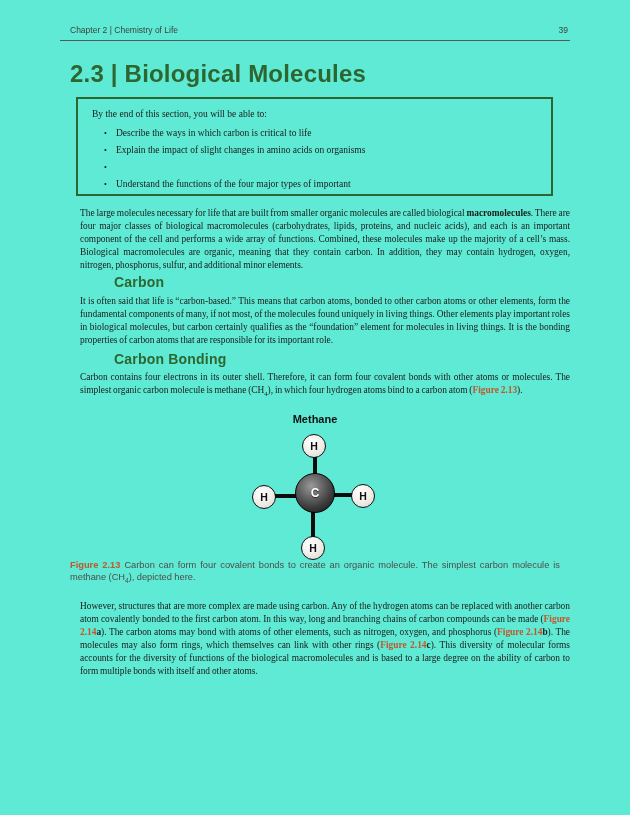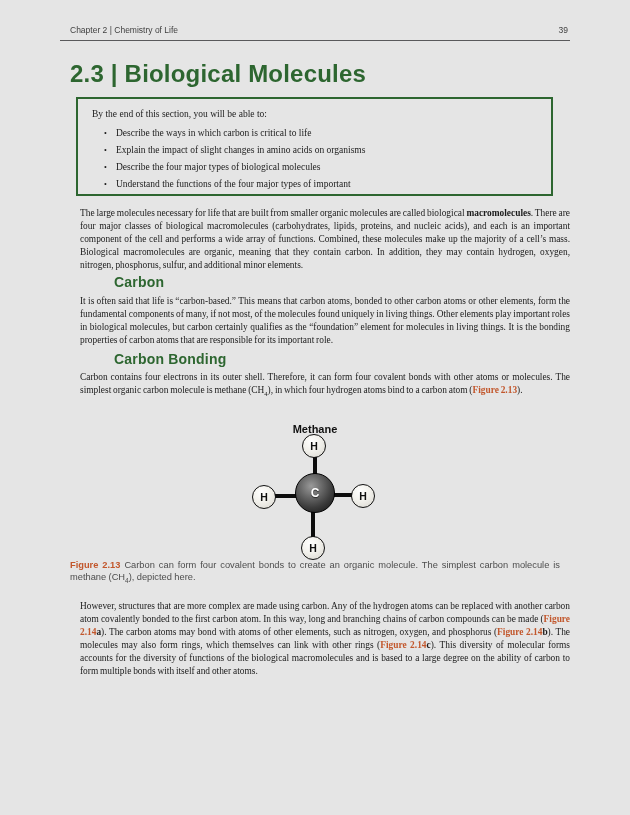--- a/index.html
+++ b/index.html
@@ -6,21 +6,21 @@
     --green:#2D6630;
     --orange:#C2572C;
     --caption-gray:#4D4D4D;
     --ink:#1b1b1b;
   }
   *{margin:0;padding:0;box-sizing:border-box;}
   html,body{background:#ffffff;}
   .page{
     position:relative;
     width:630px;height:815px;
-    background:#e5e5e5;
+    background:#5eead4;
     font-family:"Liberation Serif", serif;
     color:var(--ink);
     overflow:hidden;
   }
   
   .header{
     position:absolute;left:60px;top:25px;width:510px;
     display:flex;justify-content:space-between;align-items:flex-end;
     font-family:"Liberation Sans", sans-serif;
     font-size:8.5px;color:#3f3f3f;
@@ -60,21 +60,21 @@
     font-family:"Liberation Sans", sans-serif;
     font-weight:bold;font-size:14px;color:var(--green);
     letter-spacing:0.2px;
     margin-left:44px;
   }
   strong{font-weight:bold;}
   sub{font-size:70%;}
   .fig-link{color:var(--orange);font-weight:bold;cursor:pointer;}
   
   .fig-label{
-    position:absolute;left:70px;top:423px;width:490px;
+    position:absolute;left:70px;top:413px;width:490px;
     text-align:center;
     font-family:"Liberation Sans", sans-serif;
     font-weight:bold;font-size:11px;color:#111;
   }
   .molecule{position:absolute;left:240px;top:430px;width:150px;height:135px;}
   .bond{position:absolute;background:#0c0c0c;z-index:1;}
   .atom{
     position:absolute;z-index:2;border-radius:50%;
     display:flex;align-items:center;justify-content:center;
     font-family:"Liberation Sans", sans-serif;font-weight:bold;
@@ -118,21 +118,20 @@
       <li>
         <span class="bullet">•</span>
         <span>Describe the ways in which carbon is critical to life</span>
       </li>
       <li>
         <span class="bullet">•</span>
         <span>Explain the impact of slight changes in amino acids on organisms</span>
       </li>
       <li>
         <span class="bullet">•</span>
-        <span>Describe the four major types of biological molecules</span>
       </li>
       <li>
         <span class="bullet">•</span>
         <span>Understand the functions of the four major types of important</span>
       </li>
     </ul>
   </div>
 
   <p class="block" style="top:207px;">The large molecules necessary for life that are built from smaller organic molecules are called biological <strong>macromolecules</strong>. There are four major classes of biological macromolecules (carbohydrates, lipids, proteins, and nucleic acids), and each is an important component of the cell and performs a wide array of functions. Combined, these molecules make up the majority of a cell’s mass. Biological macromolecules are organic, meaning that they contain carbon. In addition, they may contain hydrogen, oxygen, nitrogen, phosphorus, sulfur, and additional minor elements.</p>
 

